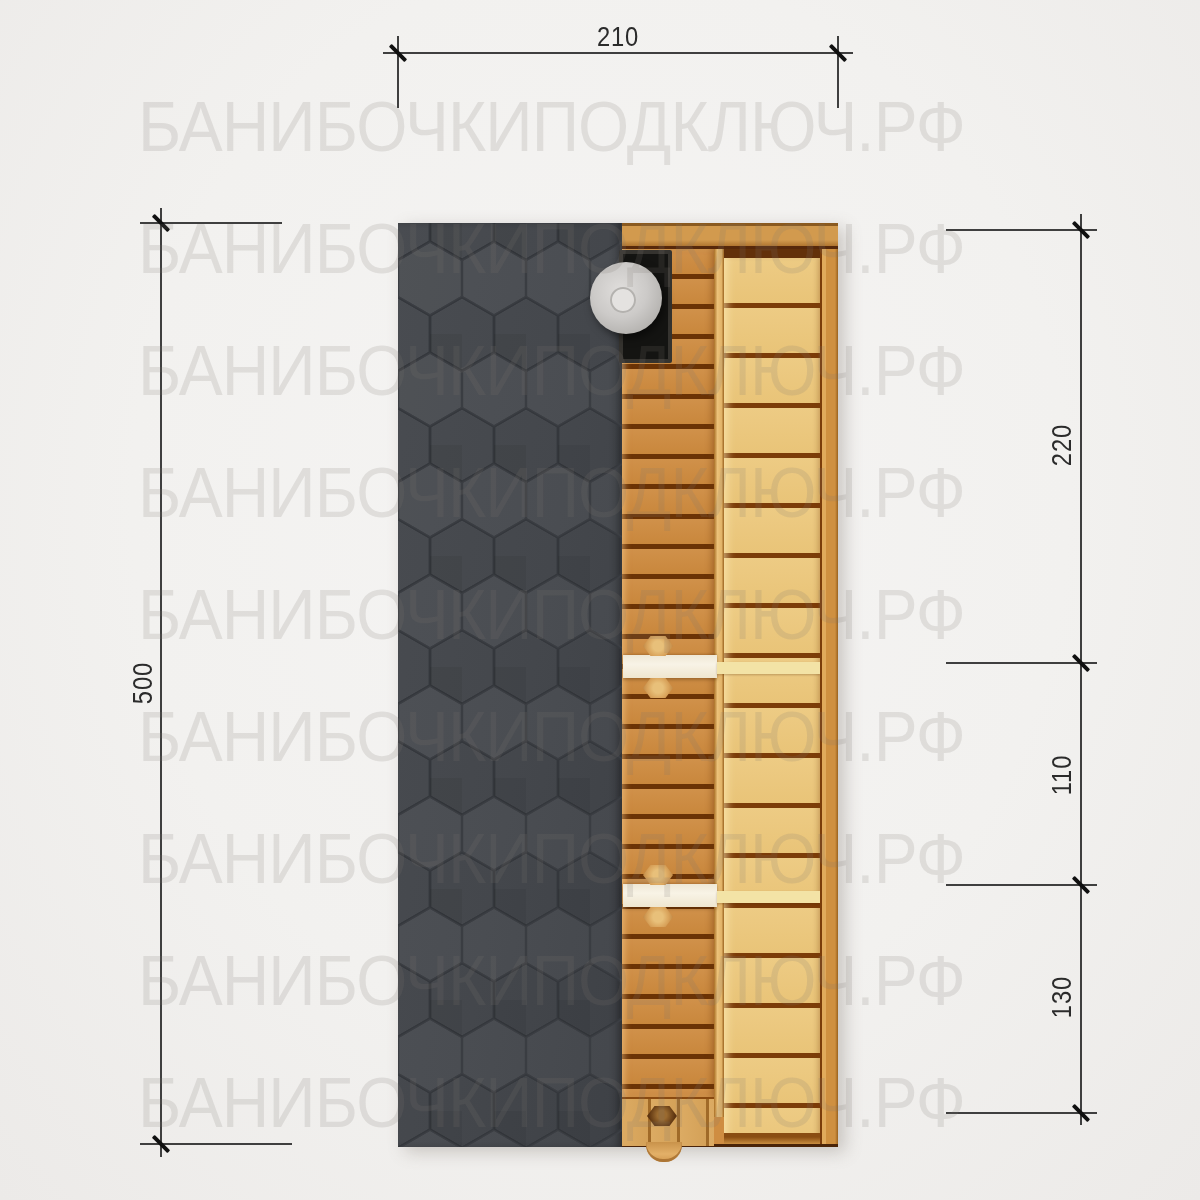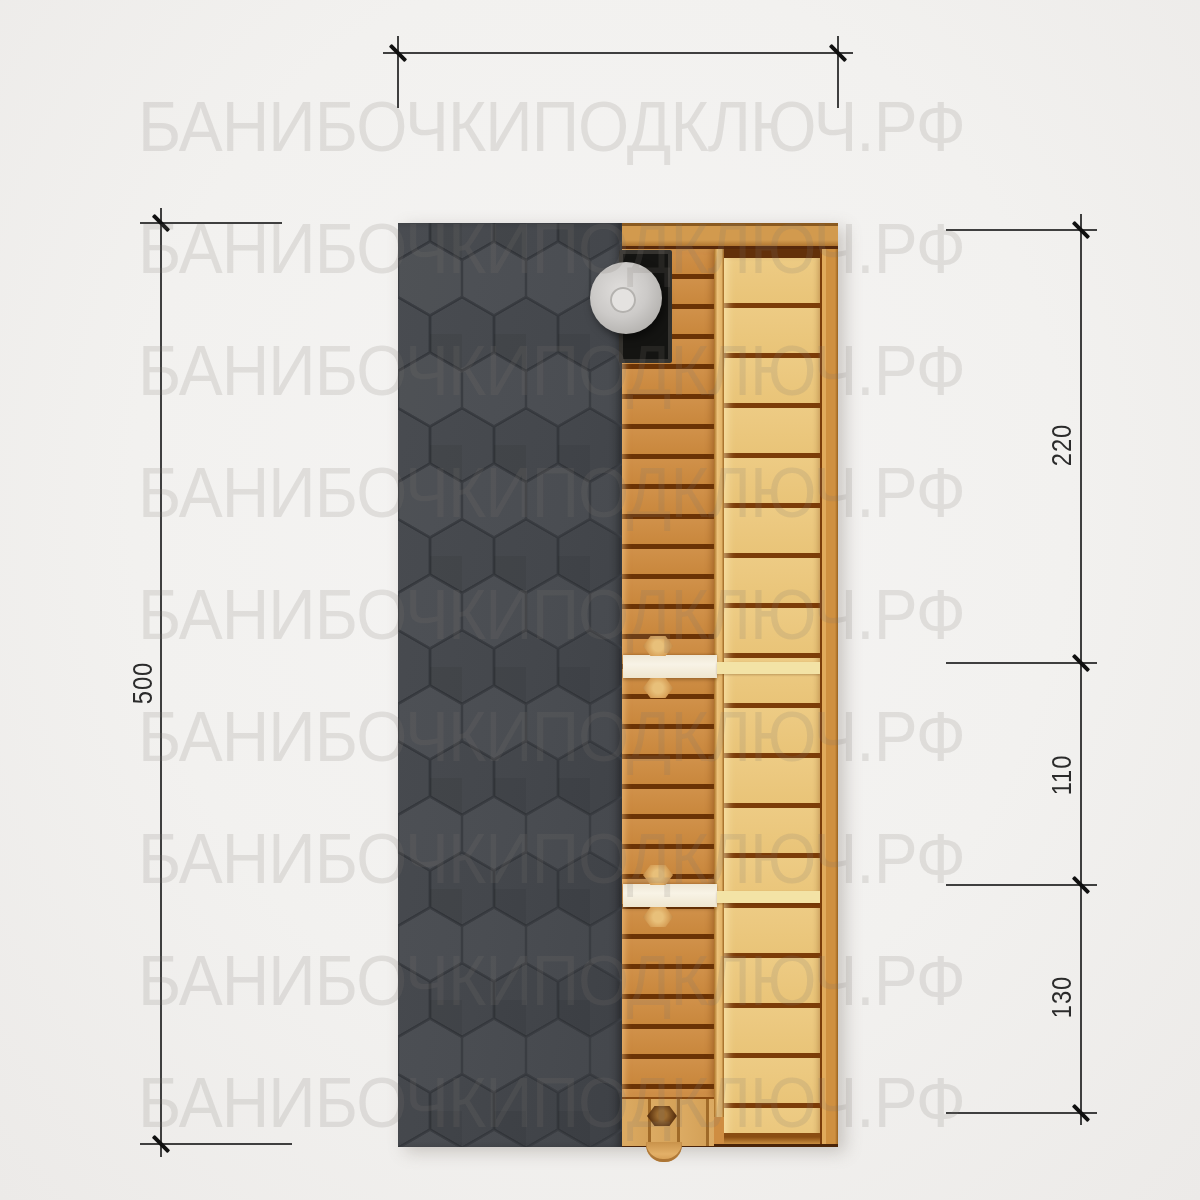--- a/index.html
+++ b/index.html
@@ -129,20 +129,21 @@
       <div class="bench-bottom"></div>
       <div class="pull"></div>
     </div>
   </div>
 
   <div class="dim" style="left:383px;top:52px;width:470px;height:2px;"></div>
   <div class="dim" style="left:397px;top:36px;width:2px;height:72px;"></div>
   <div class="dim" style="left:837px;top:36px;width:2px;height:72px;"></div>
   <div class="tick" style="left:398px;top:53px;"></div>
   <div class="tick" style="left:838px;top:53px;"></div>
+  <div class="dim-text" style="left:398px;top:22px;width:440px;text-align:center;"><span class="t">210</span></div>
 
   <div class="dim" style="left:160px;top:208px;width:2px;height:949px;"></div>
   <div class="dim" style="left:140px;top:222px;width:142px;height:2px;"></div>
   <div class="dim" style="left:140px;top:1143px;width:152px;height:2px;"></div>
   <div class="tick" style="left:161px;top:223px;"></div>
   <div class="tick" style="left:161px;top:1144px;"></div>
   <div class="dim-text rot" style="left:143px;top:683px;">500</div>
 
   <div class="dim" style="left:1080px;top:214px;width:2px;height:911px;"></div>
   <div class="dim" style="left:946px;top:229px;width:151px;height:2px;"></div>

